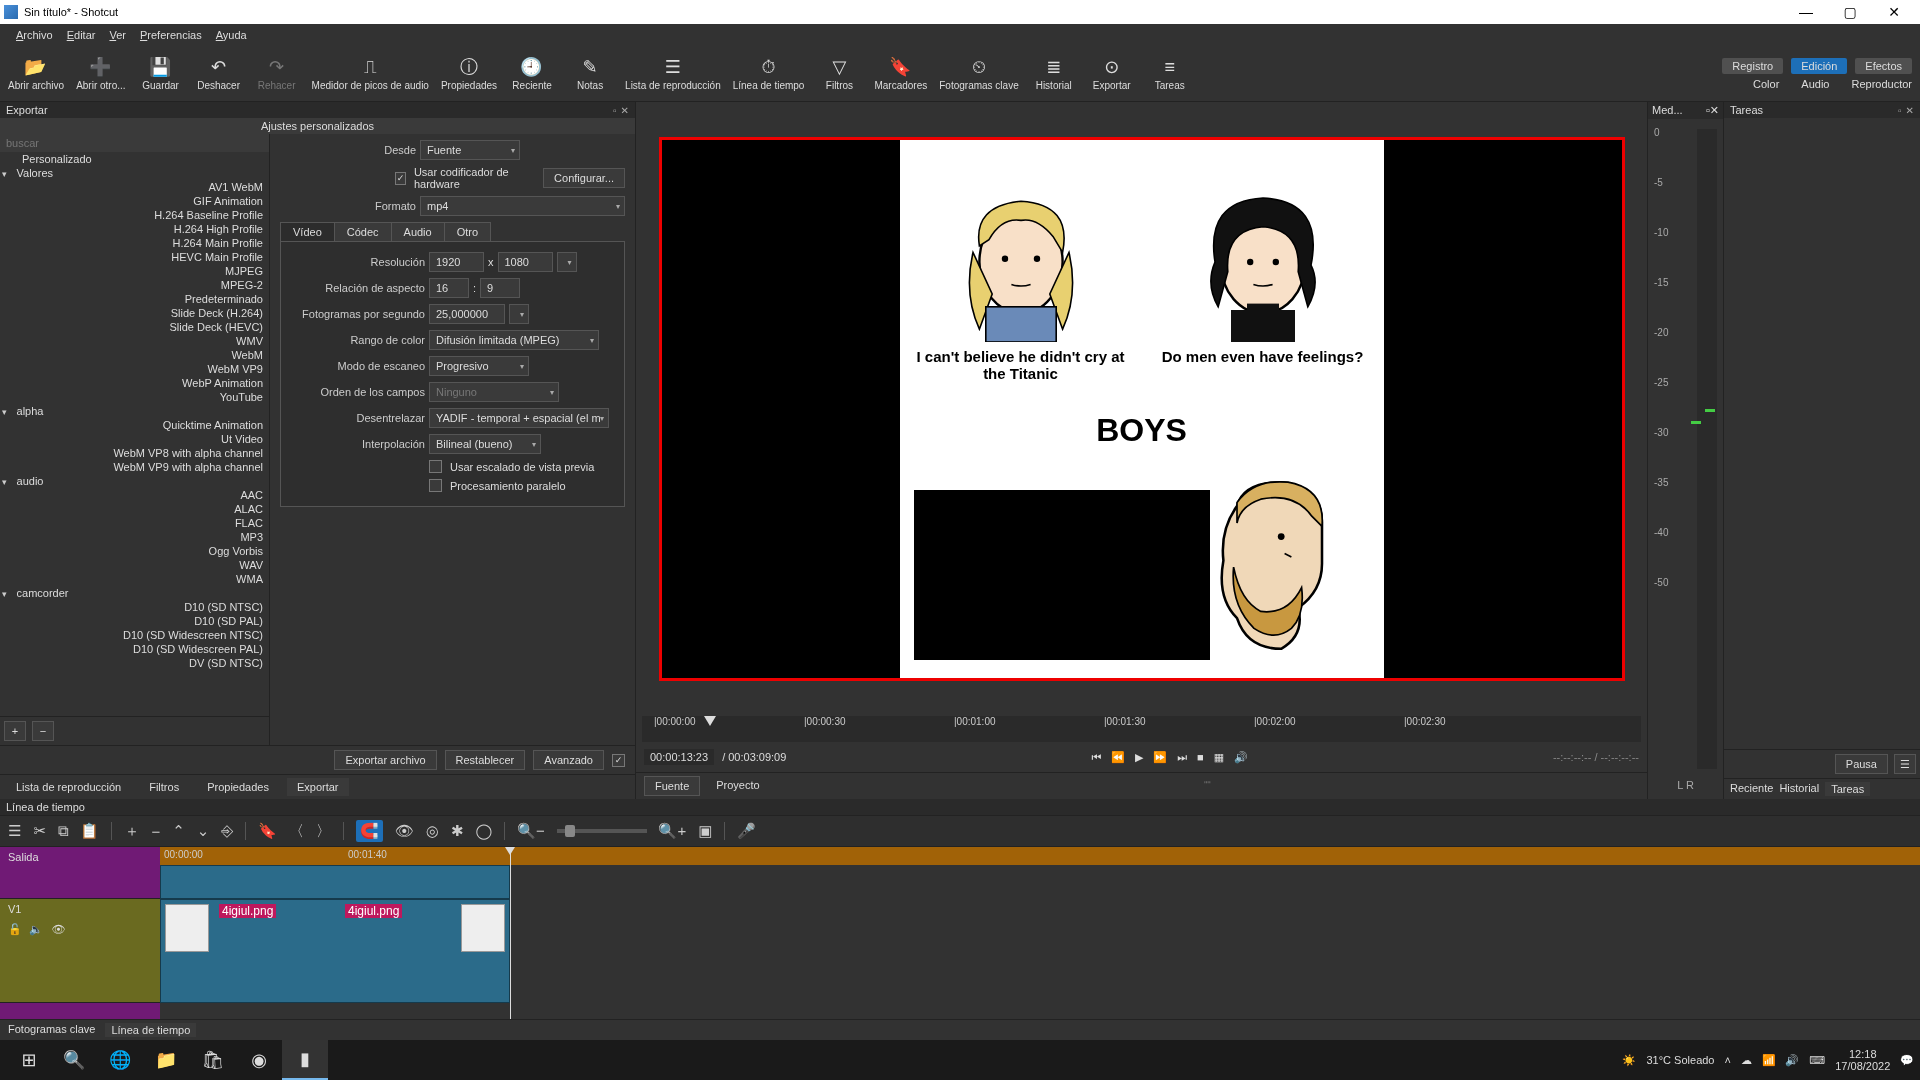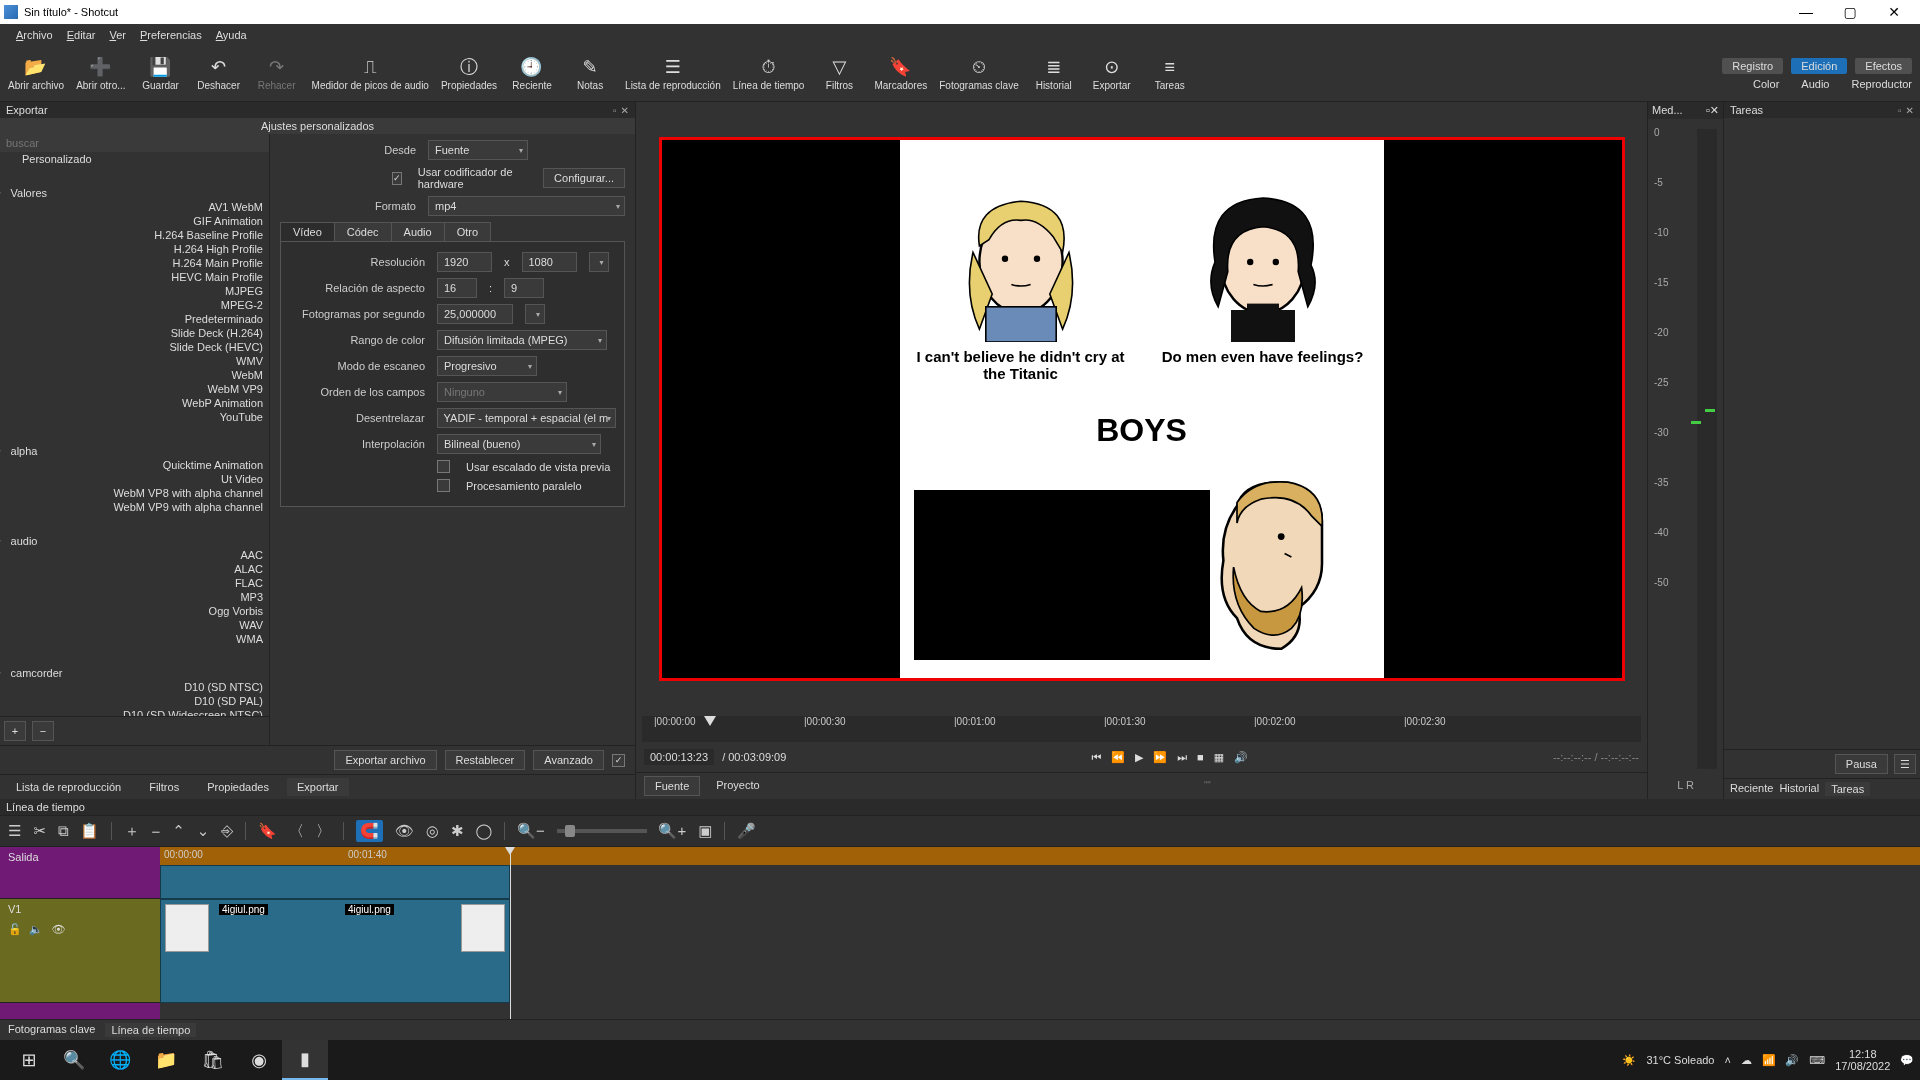--- a/index.html
+++ b/index.html
@@ -33,27 +33,27 @@
 .left { width: 636px; display: flex; flex-direction: column; border-right: 1px solid #222; }
 .ajustes-bar { background: #3a3a3a; text-align: center; padding: 2px 0; }
 .left-body { flex: 1; display: flex; min-height: 0; }
 .presets { width: 270px; display: flex; flex-direction: column; border-right: 1px solid #222; }
 .presets input.search { background: #3a3a3a; border: none; padding: 3px 6px; width: 100%; color: #ddd; }
 .tree { flex: 1; overflow: auto; background: #323232; position: relative; }
 .tree::-webkit-scrollbar { width: 10px; }
 .tree::-webkit-scrollbar-thumb { background: #555; }
 .tree .row { padding: 1px 6px; white-space: nowrap; }
 .tree .row.top { padding-left: 22px; }
-.tree .row.cat { padding-left: 6px; margin-top: 20px; }
+.tree .row.cat { padding-left: 12px; }
 .tree .row.cat::before { content: "▾"; position: relative; left: -10px; color: #ccc; font-size: 9px; }
 .tree .row.item { padding-left: 44px; text-align: right; }
 .addremove { display: flex; gap: 6px; padding: 4px; border-top: 1px solid #222; }
 .sqbtn { width: 22px; height: 20px; background: #3a3a3a; border: 1px solid #555; display: flex; align-items: center; justify-content: center; }
 .settings { flex: 1; padding: 6px 10px; overflow: auto; }
-.formrow { display: flex; align-items: center; margin-bottom: 6px; gap: 12px; }
+.formrow { display: flex; align-items: center; margin-bottom: 6px; gap: 4px; }
 .formrow label { width: 136px; text-align: right; color: #ccc; }
 .sel, .inp { background: #3a3a3a; border: 1px solid #555; padding: 2px 6px; height: 20px; display: flex; align-items: center; }
 .sel { min-width: 100px; position: relative; }
 .sel::after { content: "▾"; position: absolute; right: 4px; font-size: 8px; color: #aaa; }
 .sel.disabled { color: #777; }
 .inp { width: 55px; }
 .chk { width: 13px; height: 13px; border: 1px solid #777; background: #3a3a3a; display: inline-flex; align-items: center; justify-content: center; font-size: 9px; margin-right: 4px; }
 .btn { background: #3a3a3a; border: 1px solid #555; padding: 3px 10px; }
 .tabs { display: flex; border: 1px solid #555; border-bottom: none; width: fit-content; }
 .tab { padding: 3px 12px; border-right: 1px solid #555; background: #3a3a3a; }
@@ -108,21 +108,21 @@
 .tl-left .trk { height: 60px; border-bottom: 1px solid #222; padding: 4px 8px; }
 .tl-left .trk.salida { height: 52px; }
 .tl-left .trk.v1 { background: #6a6a20; height: 104px; }
 .tl-left .trk .icons { margin-top: 8px; display: flex; gap: 8px; color: #ccc; }
 .tl-right { flex: 1; position: relative; background: #323232; overflow: hidden; }
 .tl-ruler { height: 18px; background: #a16207; position: relative; }
 .tl-ruler .lbl { position: absolute; top: 2px; font-size: 10px; color: #ccc; }
 .clip-salida { position: absolute; top: 18px; height: 34px; left: 0; width: 350px; background: #2b6b8a; border: 1px solid #153a4c; }
 .clip-v1 { position: absolute; top: 52px; height: 104px; left: 0; width: 350px; background: #2b6b8a; border: 1px solid #153a4c; }
 .clip-v1 .thumb { position: absolute; top: 4px; width: 44px; height: 48px; background: #eee; border: 1px solid #999; }
-.clip-v1 .fname { position: absolute; top: 4px; background: #000000; color: #fff; padding: 0 3px; font-size: 10px; }
+.clip-v1 .fname { position: absolute; top: 4px; background: #be185d; color: #fff; padding: 0 3px; font-size: 12px; }
 .playhead { position: absolute; top: 0; bottom: 0; width: 1px; background: #ddd; left: 350px; }
 .playhead::before { content: ""; position: absolute; top: 0; left: -5px; border-left: 5px solid transparent; border-right: 5px solid transparent; border-top: 8px solid #ddd; }
 .tl-tabs { display: flex; gap: 10px; padding: 3px 8px; border-top: 1px solid #222; }
 
 .taskbar { height: 40px; background: #1a1a1a; display: flex; align-items: center; padding: 0 6px; }
 .taskbar .tb { width: 46px; height: 40px; display: flex; align-items: center; justify-content: center; font-size: 18px; }
 .taskbar .tb.active { background: #333; border-bottom: 2px solid #76b9ed; }
 .taskbar .grow { flex: 1; }
 .taskbar .tray { display: flex; align-items: center; gap: 10px; color: #ccc; font-size: 12px; }
 .taskbar .clock { text-align: center; line-height: 1.1; font-size: 11px; }
@@ -340,21 +340,21 @@
           <div class="formrow">
               <label>Orden de los campos</label>
               <div class="sel disabled" style="width:130px">Ninguno</div>
             </div>
           <div class="formrow">
               <label>Desentrelazar</label>
               <div class="sel" style="width:180px">YADIF - temporal + espacial (el m</div>
             </div>
           <div class="formrow">
               <label>Interpolación</label>
-              <div class="sel" style="width:164px">Bilineal (bueno)</div>
+              <div class="sel" style="width:112px">Bilineal (bueno)</div>
             </div>
           <div class="formrow">
               <label></label>
               <span class="chk"></span>
               <span>Usar escalado de vista previa</span>
             </div>
           <div class="formrow">
               <label></label>
               <span class="chk"></span>
               <span>Procesamiento paralelo</span>

